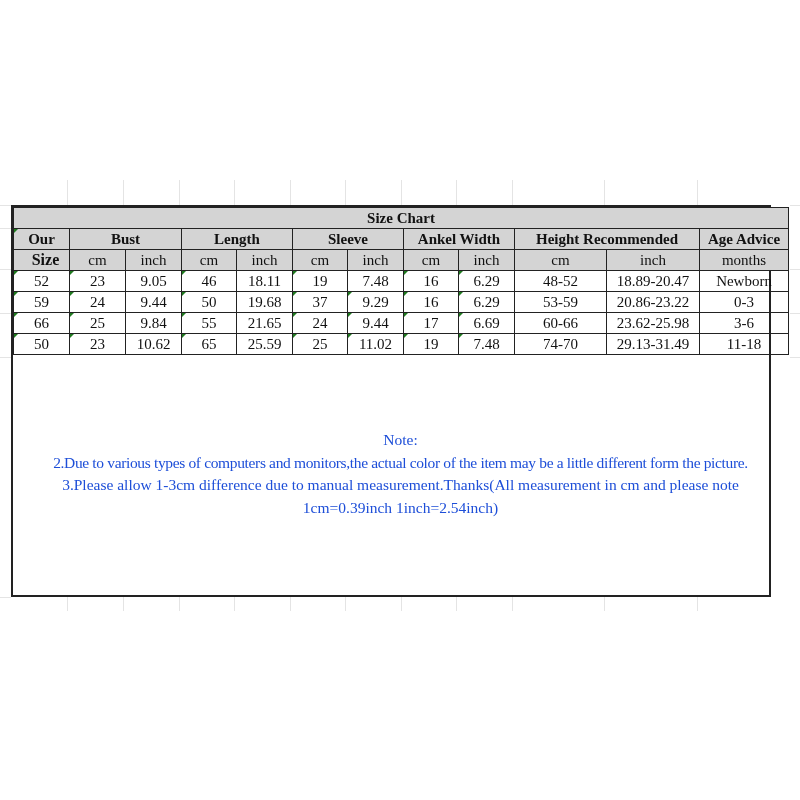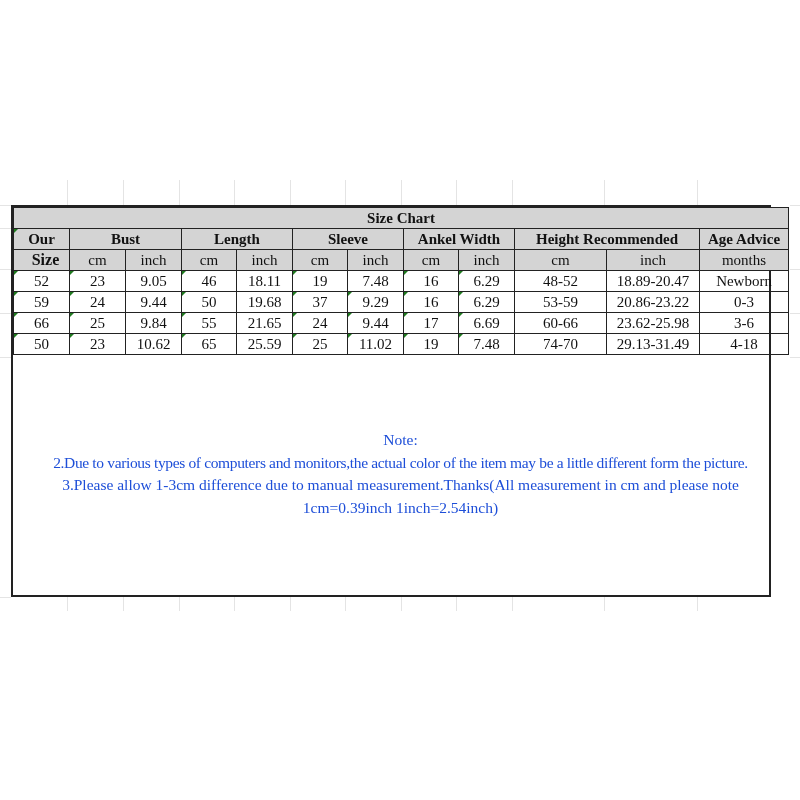--- a/index.html
+++ b/index.html
@@ -167,21 +167,21 @@
       <td class="mark">23</td>
       <td>10.62</td>
       <td class="mark">65</td>
       <td>25.59</td>
       <td class="mark">25</td>
       <td class="mark">11.02</td>
       <td class="mark">19</td>
       <td class="mark">7.48</td>
       <td>74-70</td>
       <td>29.13-31.49</td>
-      <td>4-18</td>
+      <td>11-18</td>
     </tr>
   </tbody>
     </table>
 
   <div class="note">
     <div>Note:</div>
     <div style="letter-spacing:-0.35px">2.Due to various types of computers and monitors,the actual color of the item may be a little different form the picture.</div>
     <div>3.Please allow 1-3cm difference due to manual measurement.Thanks(All measurement in cm and please note</div>
     <div>1cm=0.39inch 1inch=2.54inch)</div>
   </div>

